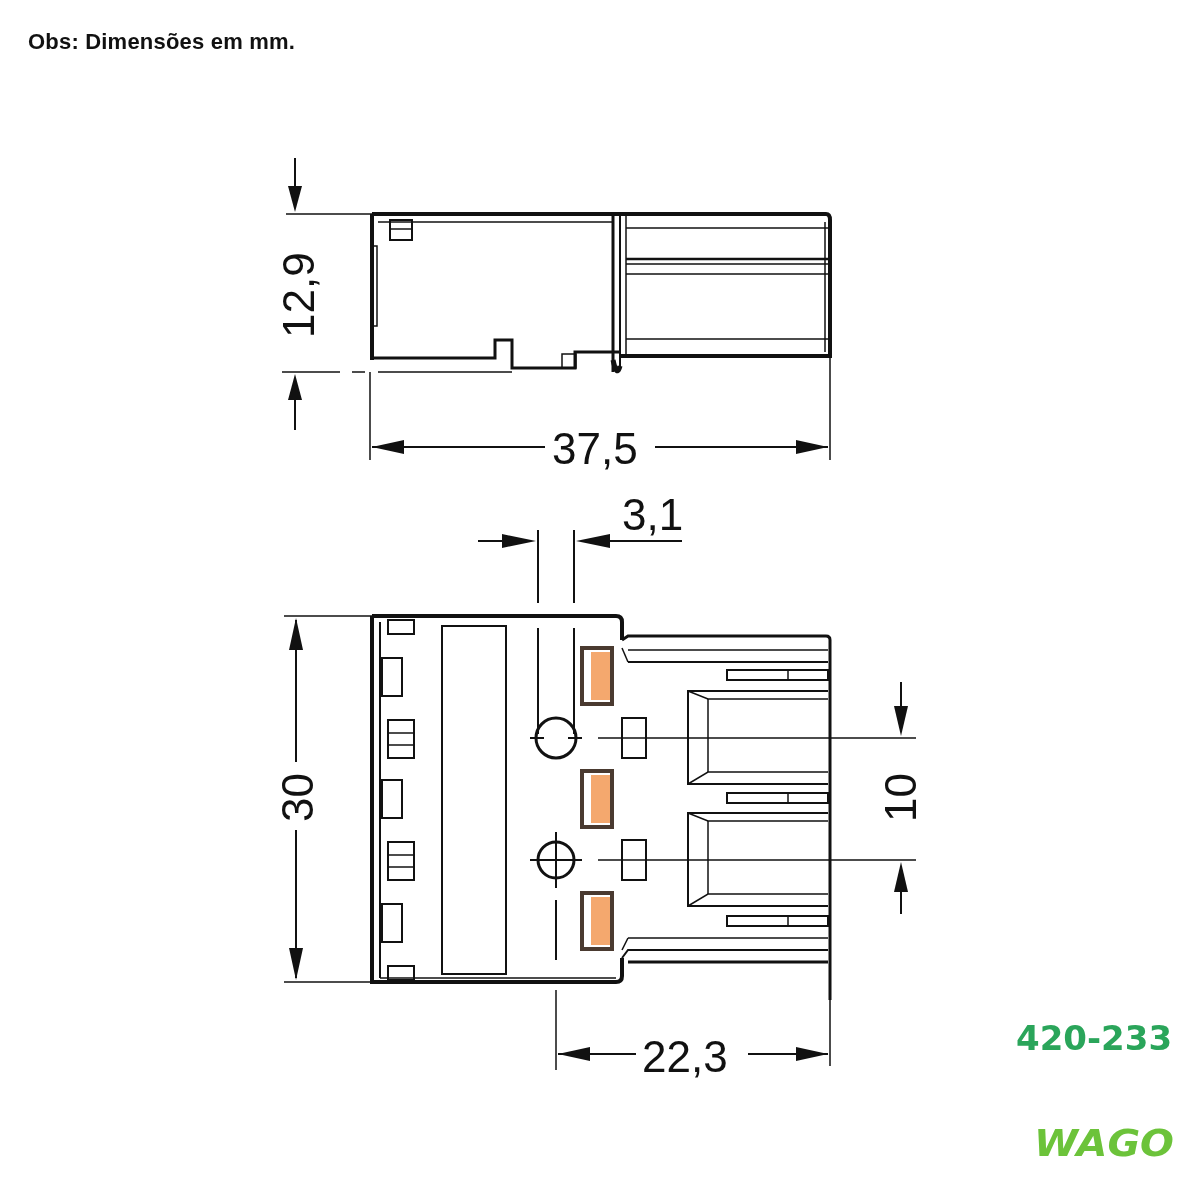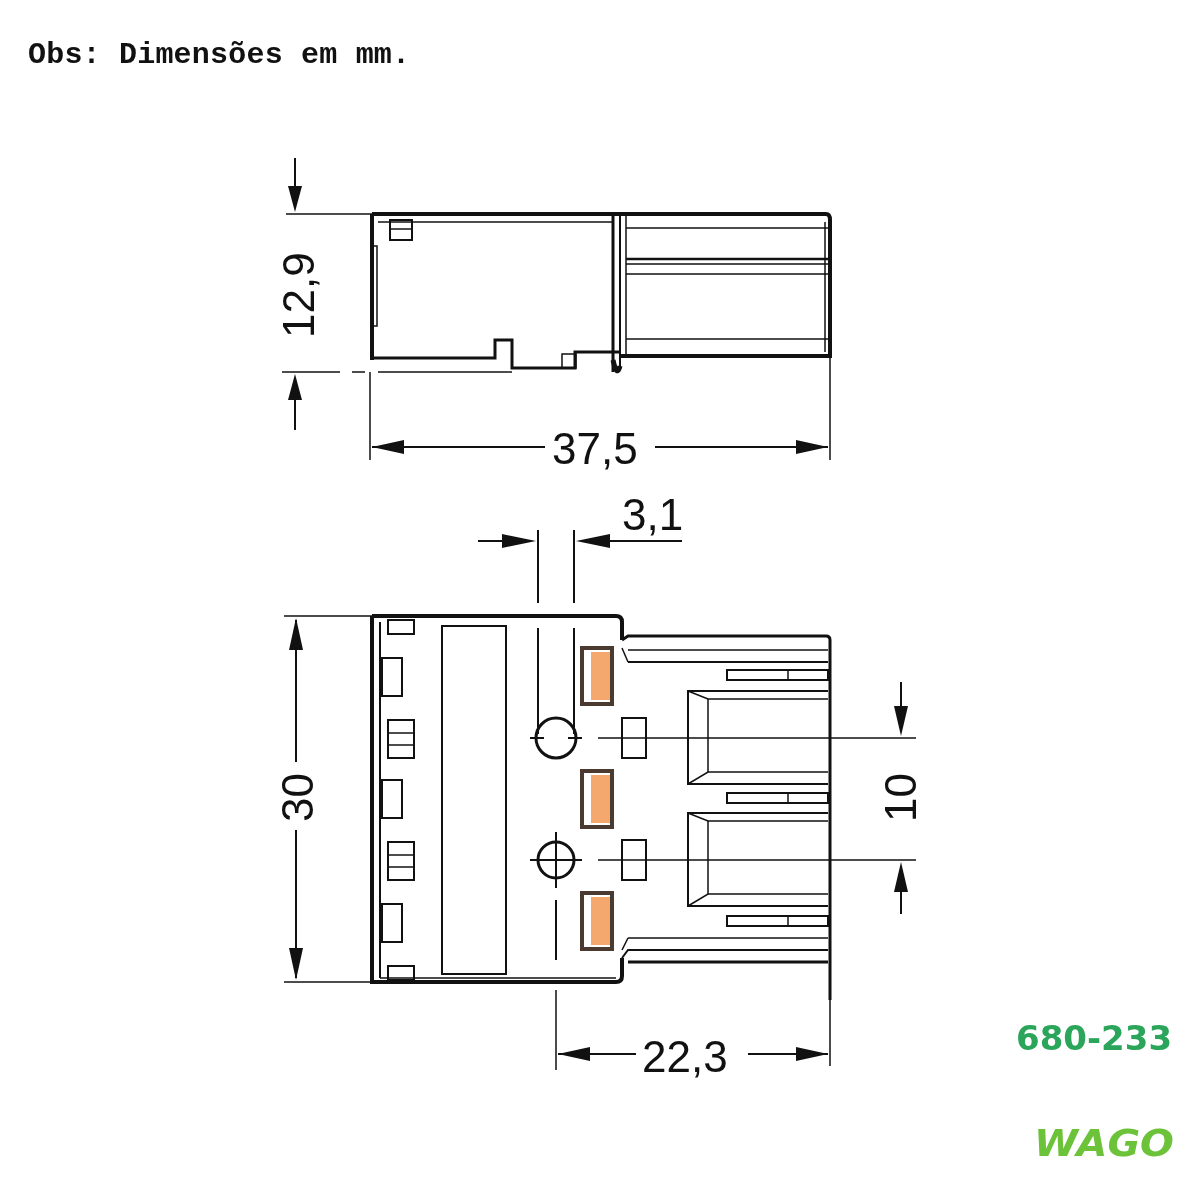--- a/index.html
+++ b/index.html
@@ -1,20 +1,20 @@
 <!DOCTYPE html>
 <html><head>
   <meta charset="utf-8">
   <style>
     html, body { margin: 0; padding: 0; background: #ffffff; }
     body { width: 1200px; height: 1200px; position: relative; overflow: hidden; }
     .note {
-      position: absolute; left: 28px; top: 38px;
-      font-family: Liberation Mono, monospace; font-weight: bold;
-      font-size: 30px; color: #111111; letter-spacing: 0.2px;
+      position: absolute; left: 28px; top: 29px;
+      font-family: Liberation Sans, sans-serif; font-weight: bold;
+      font-size: 22px; color: #111111; letter-spacing: 0.2px;
     }
     .part-number {
       position: absolute; left: 1016px; top: 1018px;
       font-family: "DejaVu Sans", sans-serif; font-weight: bold;
       font-size: 34px; color: #2aa55a;
     }
     .logo {
       position: absolute; left: 1034px; top: 1118px; width: 142px; height: 44px;
     }
     svg.drawing { position: absolute; left: 0; top: 0; }
@@ -195,17 +195,17 @@
   </g>
 
   <text class="dim-text" transform="translate(314,338) rotate(-90)">12,9</text>
   <text class="dim-text" x="552" y="464">37,5</text>
   <text class="dim-text" x="622" y="530">3,1</text>
   <text class="dim-text" transform="translate(313,822) rotate(-90)">30</text>
   <text class="dim-text" transform="translate(916,822) rotate(-90)">10</text>
   <text class="dim-text" x="642" y="1072">22,3</text>
 </svg>
 
-<div class="part-number">680-233</div>
+<div class="part-number">420-233</div>
 
 <svg class="logo" viewBox="0 0 142 44">
   <text class="logo-text" x="0" y="38" textLength="140" lengthAdjust="spacingAndGlyphs">WAGO</text>
 </svg>
 
 </body></html>

